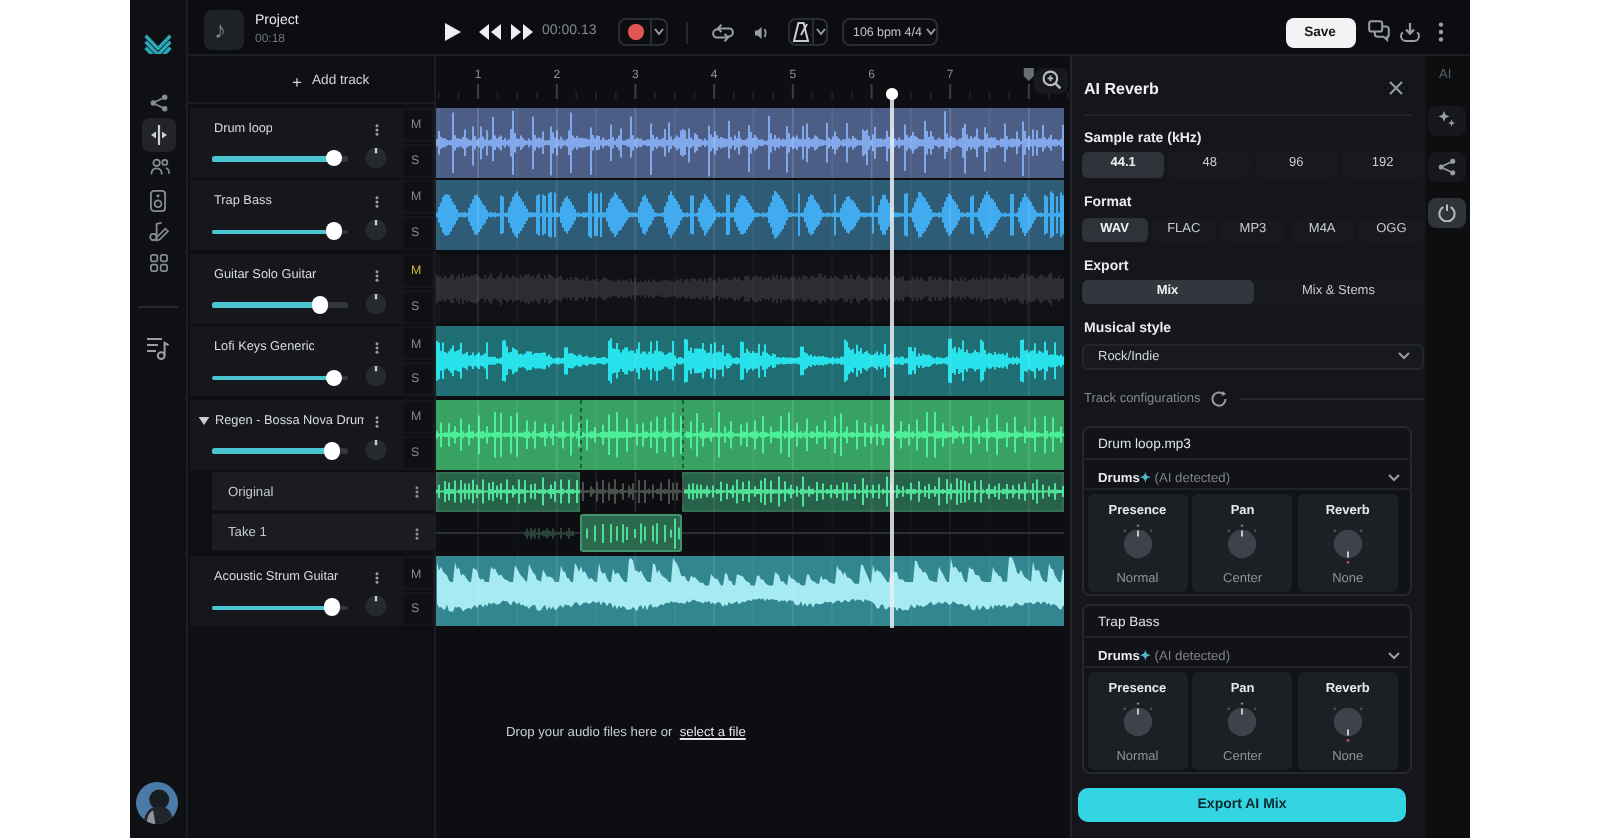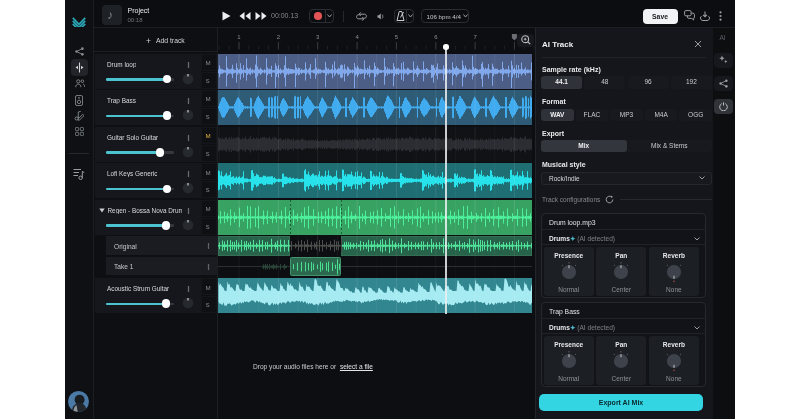--- a/index.html
+++ b/index.html
@@ -471,21 +471,21 @@
 <div class="abs" style="left:289.5px;top:256.7px;width:51.5px;height:19.5px;background:#2b684d;border:1px solid #43936c;border-radius:1.5px"></div>
 <svg class="abs" style="left:291.5px;top:256.7px" width="48" height="20" viewBox="0 0 48 20">
     <path d="M1.5 7.2V12.3M5.5 5.7V13.8M9.5 5.0V14.5M13.5 5.1V14.4M16.5 6.1V13.4M19.5 5.1V14.4M21.5 6.5V13.0M25.5 7.5V12.0M28.5 4.7V14.8M30.5 6.3V13.2M34.5 5.7V13.8M36.5 4.6V14.9M40.5 5.5V14.0M43.5 7.7V11.8M45.5 2.2V17.4M47.5 6.8V12.8" stroke="#4adf92" stroke-width="1"></path>
   </svg>
 <svg class="abs" style="left:262px;top:256.7px" width="26" height="20" viewBox="0 0 26 20">
     <path d="M0.5 8.8V10.7M1.5 7.3V12.2M2.5 8.7V10.8M3.5 6.9V12.6M4.5 8.3V11.2M5.5 7.2V12.3M6.5 9.1V10.4M7.5 7.1V12.4M8.5 9.0V10.5M9.5 8.2V11.3M10.5 8.2V11.3M11.5 7.1V12.4M12.5 8.2V11.3M13.5 8.6V10.9M14.5 7.2V12.3M15.5 8.8V10.7M16.5 9.2V10.3M17.5 9.1V10.4M18.5 6.9V12.6M19.5 9.2V10.3M20.5 9.1V10.4M21.5 8.5V11.0M22.5 7.0V12.5M23.5 8.6V10.9M24.5 8.5V11.0" stroke="#2b4237" stroke-width="1"></path>
   </svg>
 <div class="abs" style="left:445.2px;top:47px;width:1.4px;height:267px;background:rgba(235,238,241,0.85)"></div>
 <div class="abs" style="left:443.2px;top:44.2px;width:5.6px;height:5.6px;border-radius:50%;background:#fff"></div>
 <div class="abs" style="left:535px;top:28px;width:178px;height:391px;background:#14161b;border-left:1px solid #22252b"></div>
-<div class="txt" style="left:542px;top:40px;font-size:8px;color:#eef0f2;font-weight:700;">AI Track</div>
+<div class="txt" style="left:542px;top:40px;font-size:8px;color:#eef0f2;font-weight:700;">AI Reverb</div>
 <svg class="abs" style="left:693.5px;top:40px" width="8" height="8" viewBox="0 0 8 8">
     <path d="M1 1 L7 7 M7 1 L1 7" stroke="#9a9ea4" stroke-width="1"></path>
   </svg>
 <div class="abs" style="left:542px;top:56.5px;width:164px;height:1px;background:#1f2227"></div>
 <div class="txt" style="left:542px;top:66px;font-size:7px;color:#e8eaec;font-weight:700;">Sample rate (kHz)</div>
 <div class="abs" style="left:541.0px;top:76px;width:41.2px;height:12.5px;background:#2f3238;border-radius:3px;text-align:center;line-height:12.5px;font-size:6.5px;color:#eef0f2;font-weight:700">44.1</div>
 <div class="abs" style="left:584.25px;top:76px;width:41.2px;height:12.5px;background:#17191e;border-radius:3px;text-align:center;line-height:12.5px;font-size:6.5px;color:#c9ccd0;font-weight:400">48</div>
 <div class="abs" style="left:627.5px;top:76px;width:41.2px;height:12.5px;background:#17191e;border-radius:3px;text-align:center;line-height:12.5px;font-size:6.5px;color:#c9ccd0;font-weight:400">96</div>
 <div class="abs" style="left:670.75px;top:76px;width:41.2px;height:12.5px;background:#17191e;border-radius:3px;text-align:center;line-height:12.5px;font-size:6.5px;color:#c9ccd0;font-weight:400">192</div>
 <div class="txt" style="left:542px;top:98px;font-size:7px;color:#e8eaec;font-weight:700;">Format</div>

